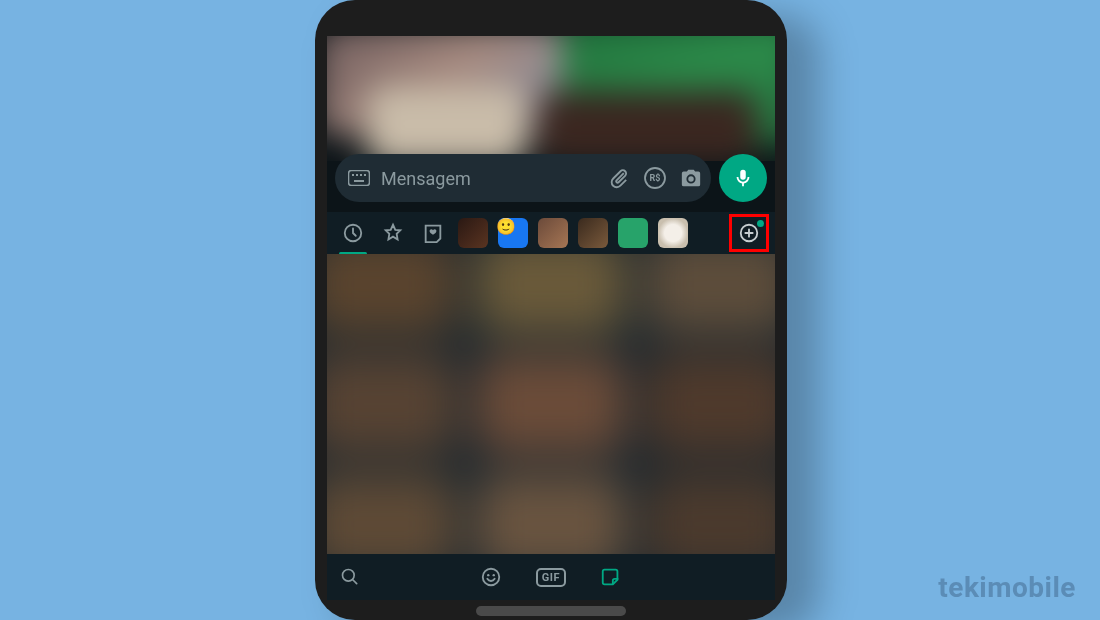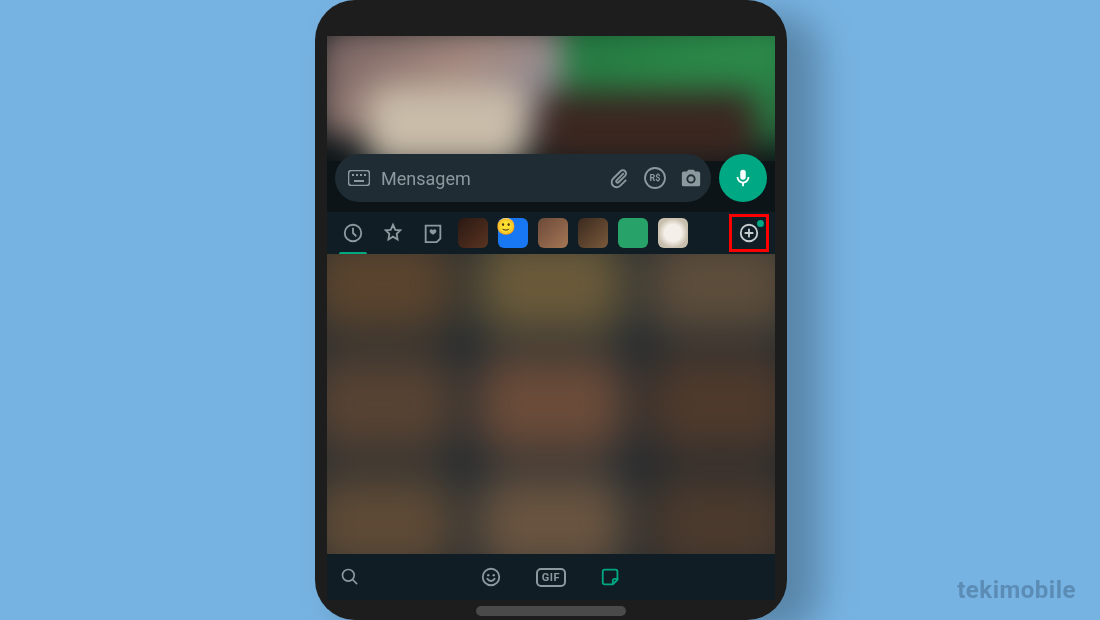--- a/index.html
+++ b/index.html
@@ -209,21 +209,21 @@
     left:50%; transform:translateX(-50%);
     bottom:4px;
     width:150px; height:10px;
     border-radius:6px;
     background:#4a4a4a;
   }
 
   .watermark{
     position:absolute;
     right:24px; bottom:16px;
-    font-size:24px;
+    font-size:28px;
     font-weight:700;
     letter-spacing:0.5px;
     color:rgba(40,70,100,0.35);
   }
 
   svg { display:block; }
 </style>
 </head>
 <body>
 

